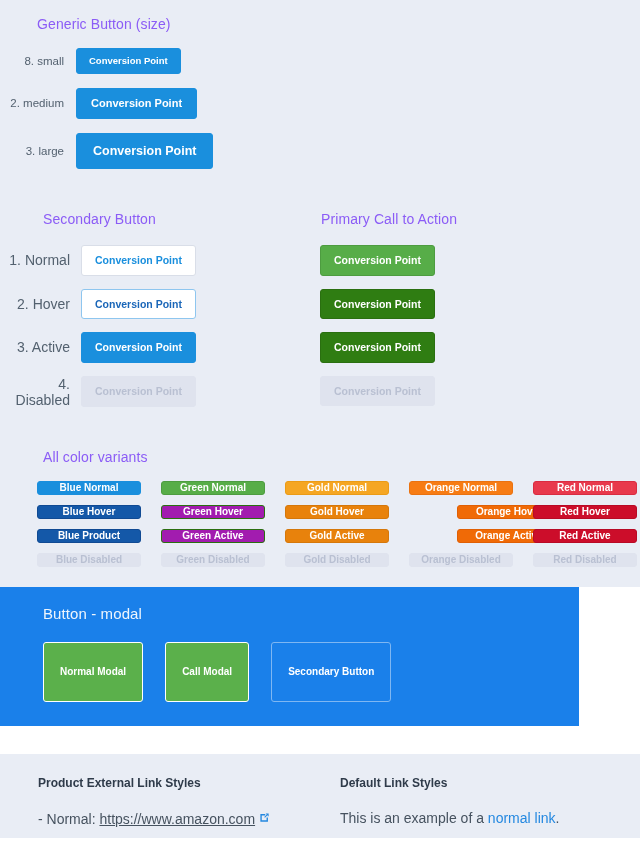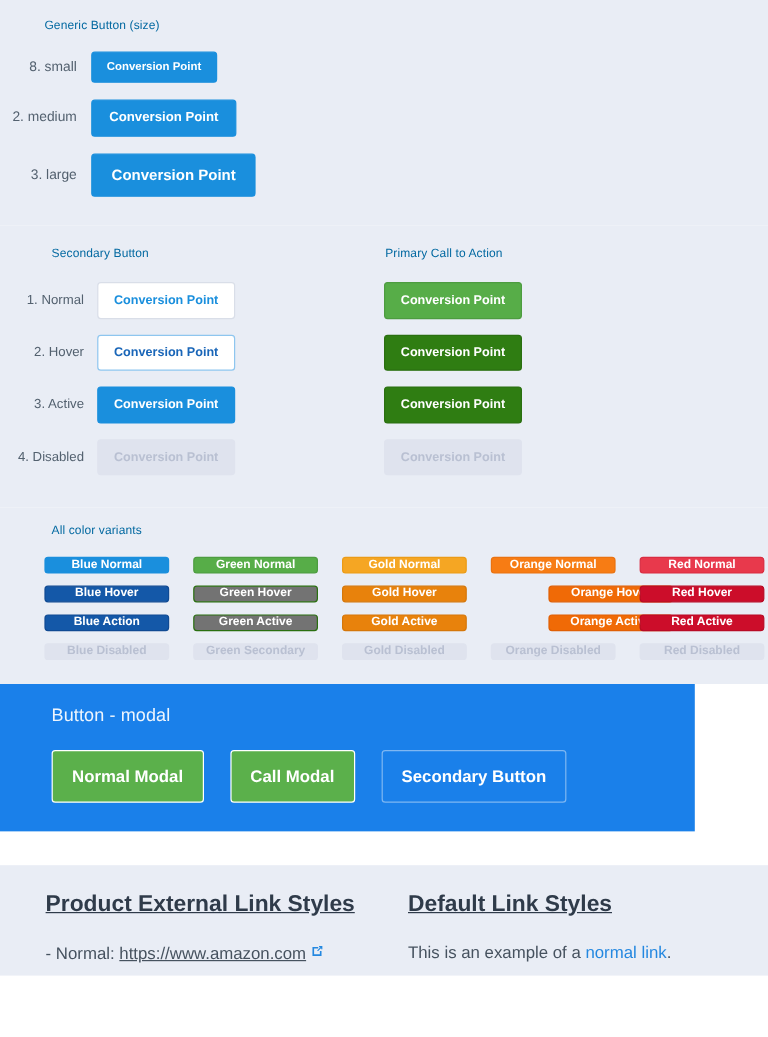--- a/index.html
+++ b/index.html
@@ -12,23 +12,23 @@
     color: #3c4858;
     overflow: hidden;
   }
 
   
   .band-light { background: #e9edf5; width: 640px; }
   .band-white { background: #ffffff; width: 640px; }
   .band-modal { background: #1a80ea; width: 579px; }
 
   .sec-title {
-    font-size: 10px;
+    font-size: 14px;
     font-weight: 400;
-    color: #0369a1;
+    color: #8b5cf6;
     letter-spacing: .1px;
     margin: 0;
   }
 
   
   #section-sizes { padding: 16px 0 10px 0; }
   #section-sizes .sec-title { margin-left: 37px; margin-bottom: 16px; }
   .size-row { display: flex; align-items: center; margin-bottom: 14px; }
   .size-label {
     width: 64px;
@@ -63,21 +63,21 @@
   .states-col { width: 320px; }
   .states-col .sec-title { margin-bottom: 18px; }
   #col-secondary .sec-title { margin-left: 43px; }
   #col-primary   .sec-title { margin-left: 1px; }
 
   .state-row { display: flex; align-items: center; margin-bottom: 13px; }
   .state-label {
     width: 70px;
     text-align: right;
     margin-right: 11px;
-    font-size: 11px;
+    font-size: 14px;
     color: #53616f;
   }
   #col-primary .state-row { padding-left: 0; }
 
   .btn-state { font-size: 10.5px; padding: 9px 13px; min-width: 101px; }
 
   .btn-sec-normal  { background:#ffffff; border-color:#d9dee8; color:#1a8fdd; }
   .btn-sec-hover   { background:#ffffff; border-color:#8ec6ef; color:#1a66b8; }
   .btn-sec-active  { background:#1a8fdd; border-color:#1a8fdd; color:#ffffff; }
   .btn-disabled    { background:#dfe3ee; border-color:#dfe3ee; color:#b9c0d2; cursor:default; }
@@ -95,47 +95,46 @@
     margin-left: 37px;
   }
   .btn-variant {
     font-size: 10px;
     padding: 1px 4px;
     width: 104px;
   }
   .v-blue-normal   { background:#1a8fdd; border-color:#1a8fdd; }
   .v-blue-dark     { background:#1458a8; border-color:#104a93; }
   .v-green-normal  { background:#57ad48; border-color:#4d9c40;text-align:right; }
-  .v-green-dark    { background:#737373; border-color:#2a6f10; }
+  .v-green-dark    { background:#a21caf; border-color:#2a6f10; }
   .v-gold-normal   { background:#f5a623; border-color:#eb9b16; }
   .v-gold-dark     { background:#e8820c; border-color:#d5770a; }
   .v-orange-normal { background:#f77c14; border-color:#ea7210; }
   .v-orange-dark   { background:#f06a06; border-color:#e05f04;margin-left:48px; }
   .v-red-normal    { background:#e8394c; border-color:#d92c41; }
   .v-red-dark      { background:#cc0d2a; border-color:#b80a25; }
 
   
   #section-modal { padding: 18px 0 24px 0; }
   #section-modal .sec-title { color:#eef5fd; margin-left:43px; margin-bottom:20px; font-size:15px; }
   .modal-row { display: flex; margin-left: 43px; gap: 22px; }
-  .btn-modal { font-size: 14px; padding: 14px 16px; }
+  .btn-modal { font-size: 10px; padding: 24px 16px; }
   .m-green-normal { background:#5bb04b; border-color:#ffffff; }
   .m-green-hover  { background:#5bb04b; border-color:#ffffff; }
   .m-secondary    { background:#1a80ea; border-color:#7fb7f2; color:#ffffff; }
 
   
   #section-links { padding: 22px 0 0 0; display: flex; }
   .link-col-left  { width: 340px; padding-left: 38px; }
   .link-col-right { width: 300px; }
   .link-heading {
-    font-size: 19px;
+    font-size: 12px;
     font-weight: bold;
     color: #2f3b4a;
     margin: 0 0 20px 0;
-    text-decoration: underline;
   }
   .link-line {
     font-size: 14px;
     color: #46525f;
     margin-bottom: 11px;
     white-space: nowrap;
   }
   .link-line .lbl { color:#46525f; }
   .url-normal { color:#46525f; }
   .ext-icon { display:inline-block; vertical-align:1px; margin-left:4px; }
@@ -220,28 +219,28 @@
     <button class="btn btn-variant v-gold-normal">Gold Normal</button>
     <button class="btn btn-variant v-orange-normal">Orange Normal</button>
     <button class="btn btn-variant v-red-normal">Red Normal</button>
 
     <button class="btn btn-variant v-blue-dark">Blue Hover</button>
     <button class="btn btn-variant v-green-dark">Green Hover</button>
     <button class="btn btn-variant v-gold-dark">Gold Hover</button>
     <button class="btn btn-variant v-orange-dark">Orange Hover</button>
     <button class="btn btn-variant v-red-dark">Red Hover</button>
 
-    <button class="btn btn-variant v-blue-dark">Blue Action</button>
+    <button class="btn btn-variant v-blue-dark">Blue Product</button>
     <button class="btn btn-variant v-green-dark">Green Active</button>
     <button class="btn btn-variant v-gold-dark">Gold Active</button>
     <button class="btn btn-variant v-orange-dark">Orange Active</button>
     <button class="btn btn-variant v-red-dark">Red Active</button>
 
     <button class="btn btn-variant btn-disabled">Blue Disabled</button>
-    <button class="btn btn-variant btn-disabled">Green Secondary</button>
+    <button class="btn btn-variant btn-disabled">Green Disabled</button>
     <button class="btn btn-variant btn-disabled">Gold Disabled</button>
     <button class="btn btn-variant btn-disabled">Orange Disabled</button>
     <button class="btn btn-variant btn-disabled">Red Disabled</button>
   </div>
 </div>
 
 <div class="band-modal" id="section-modal">
   <h2 class="sec-title">Button - modal</h2>
   <div class="modal-row">
     <button class="btn btn-modal m-green-normal">Normal Modal</button>

